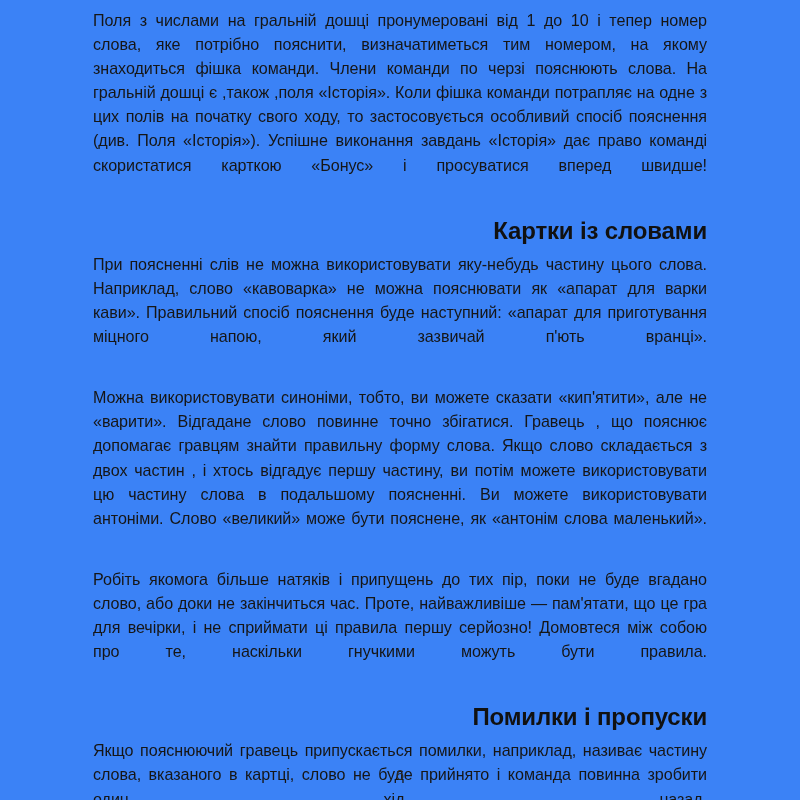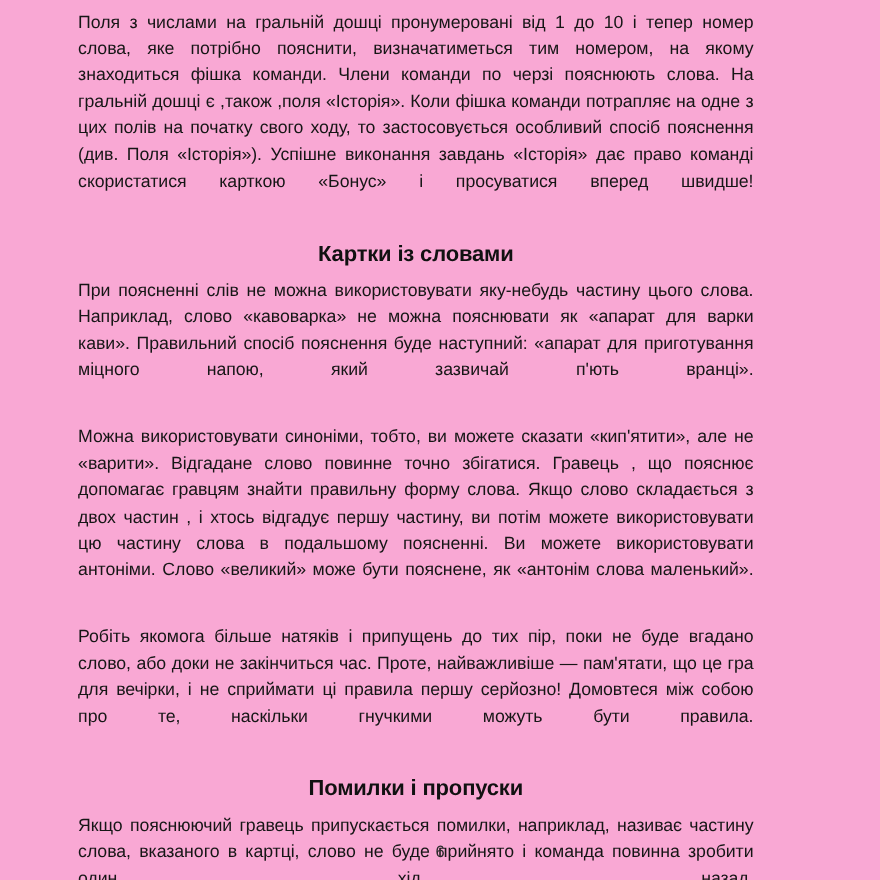--- a/index.html
+++ b/index.html
@@ -14,45 +14,45 @@
     overflow: hidden;
     font-family: "Liberation Sans", "DejaVu Sans", sans-serif;
     color: #1a1a1a;
     -webkit-font-smoothing: antialiased;
   }
   .page {
     position: relative;
     box-sizing: border-box;
     width: 800px;
     height: 800px;
-    background: #f9a8d4;
-    padding: 8px 93px 0 71px;
+    background: #3b82f6;
+    padding: 8px 93px 0 93px;
   }
   .content {
     width: 614px;
   }
   p.body-text {
     margin: 0 0 13px 0;
     font-size: 16.1px;
     line-height: 24.1px;
     text-align: justify;
     text-justify: inter-word;
     color: #161616;
     letter-spacing: -0.05px;
     word-spacing: 0.2px;
     hyphens: none;
   }
   h2.section-heading {
     margin: 19px 0 10px 0;
-    font-size: 20px;
+    font-size: 24px;
     line-height: 22px;
     font-weight: bold;
     color: #111111;
     letter-spacing: -0.15px;
-    text-align: center;
+    text-align: right;
   }
   h2.section-heading:first-child {
     margin-top: 0;
   }
   .page-number {
     position: absolute;
     left: 0;
     right: 0;
     top: 766px;
     text-align: center;

